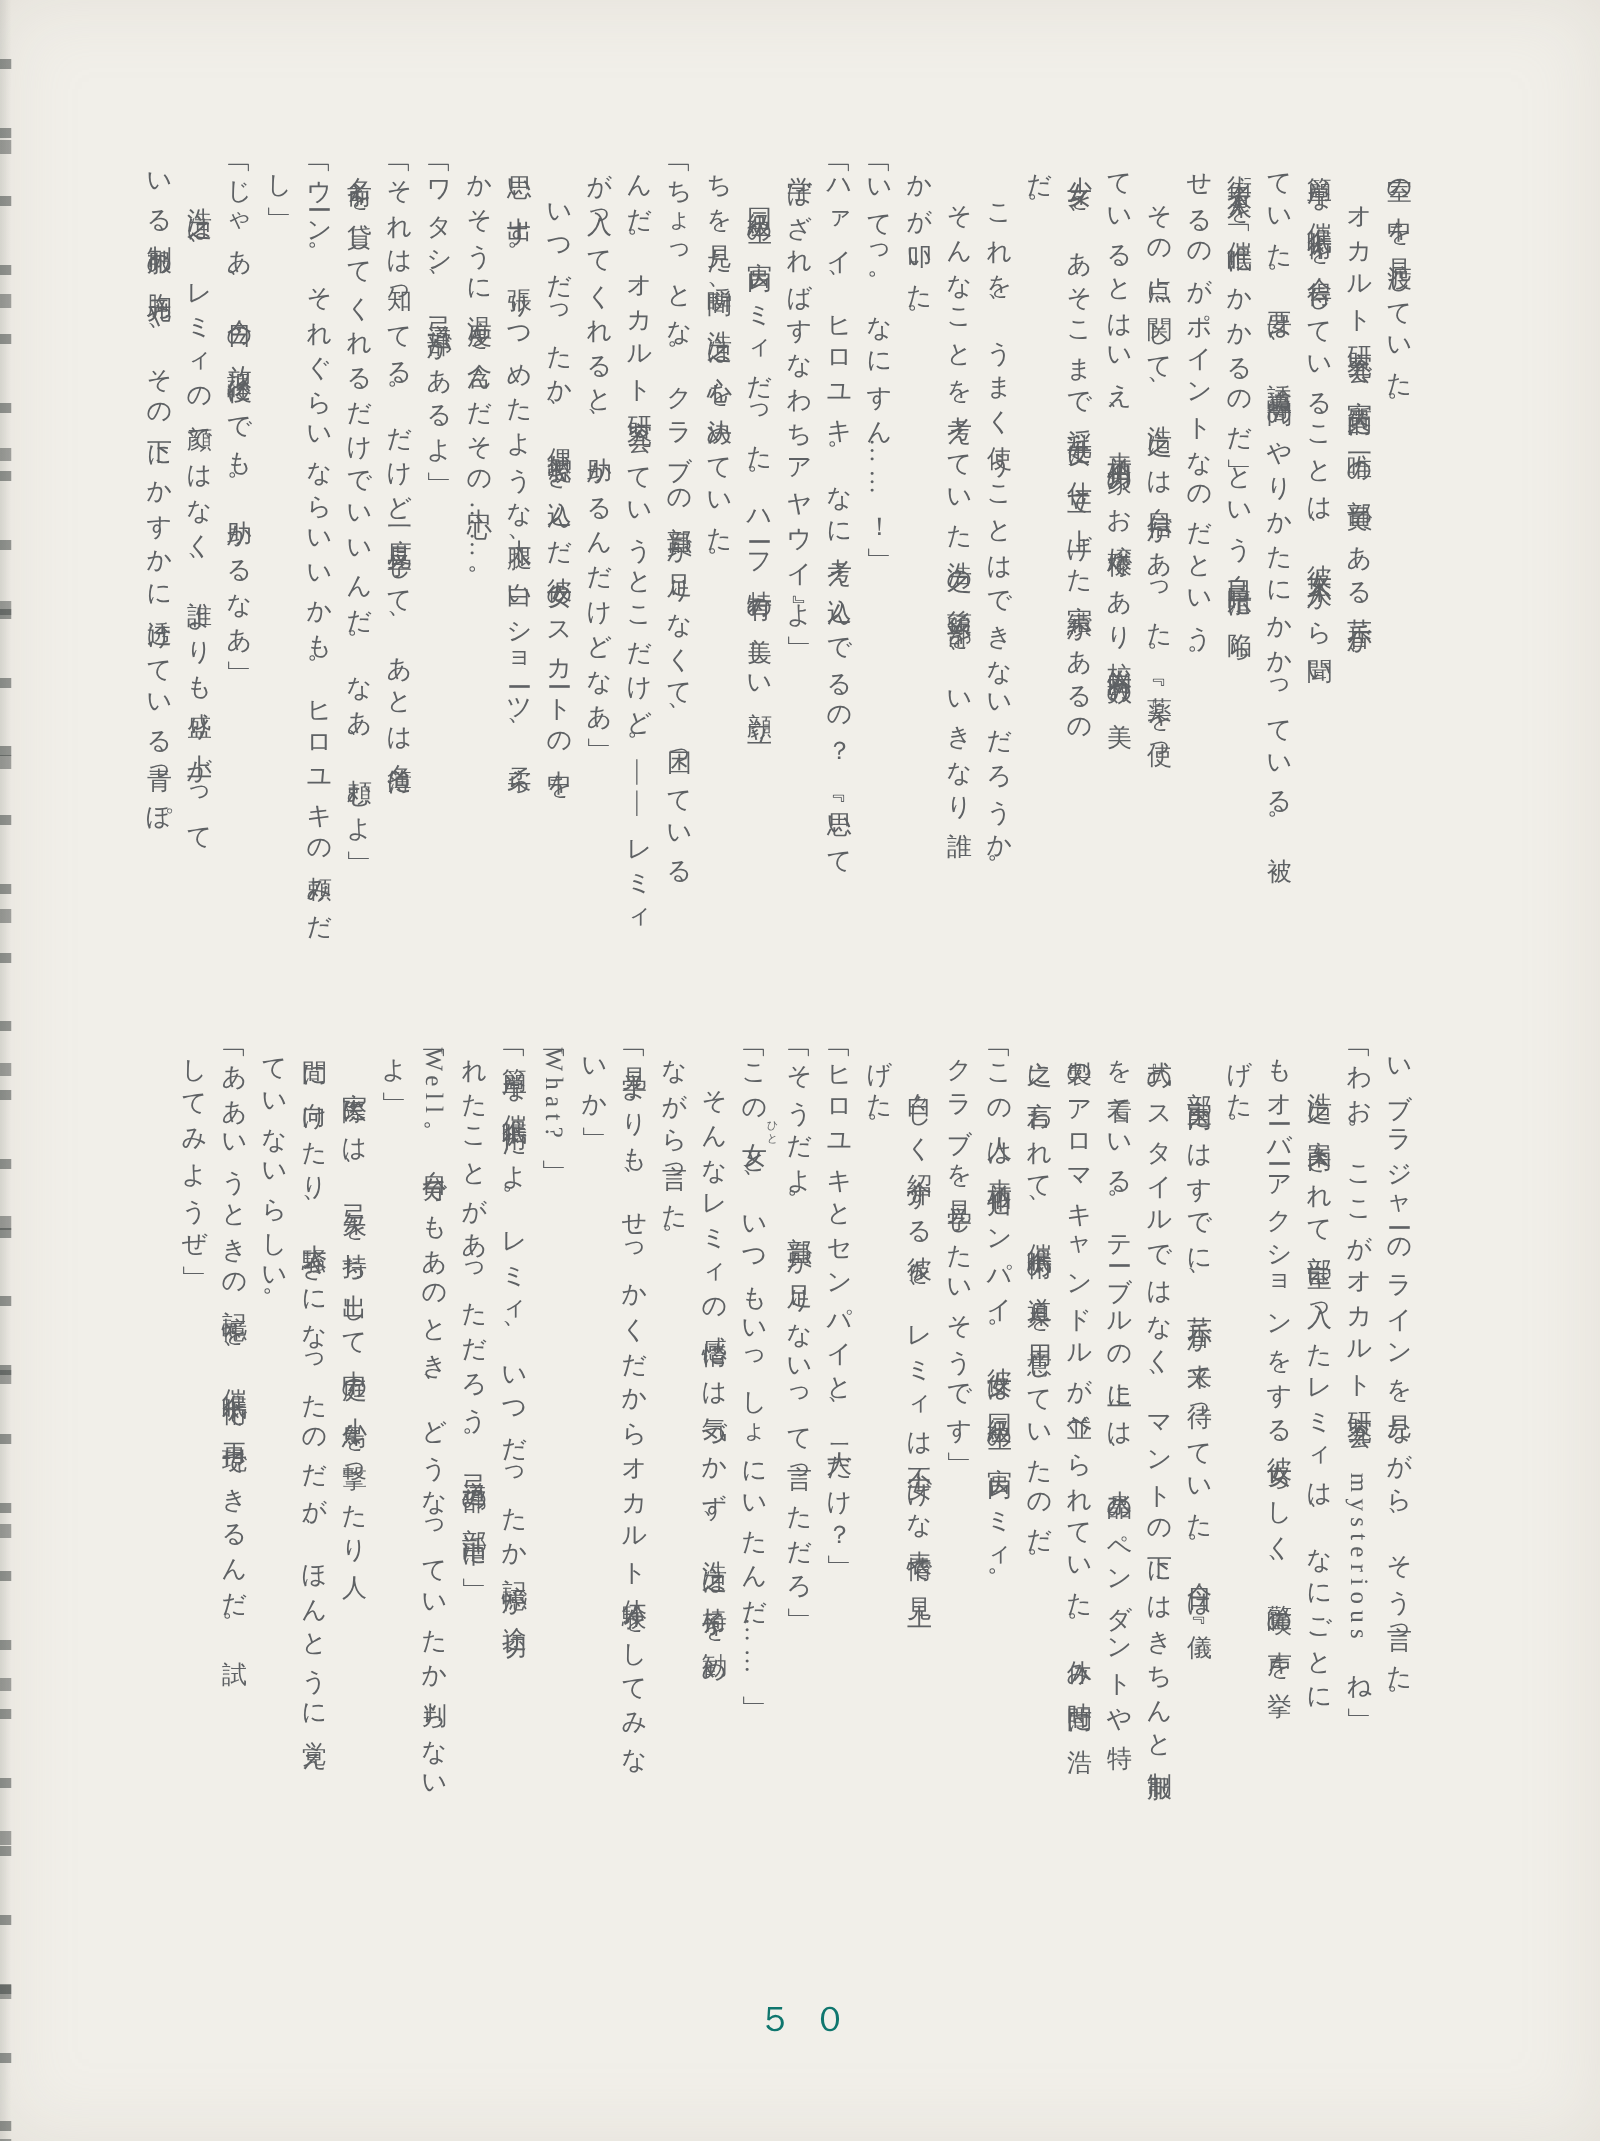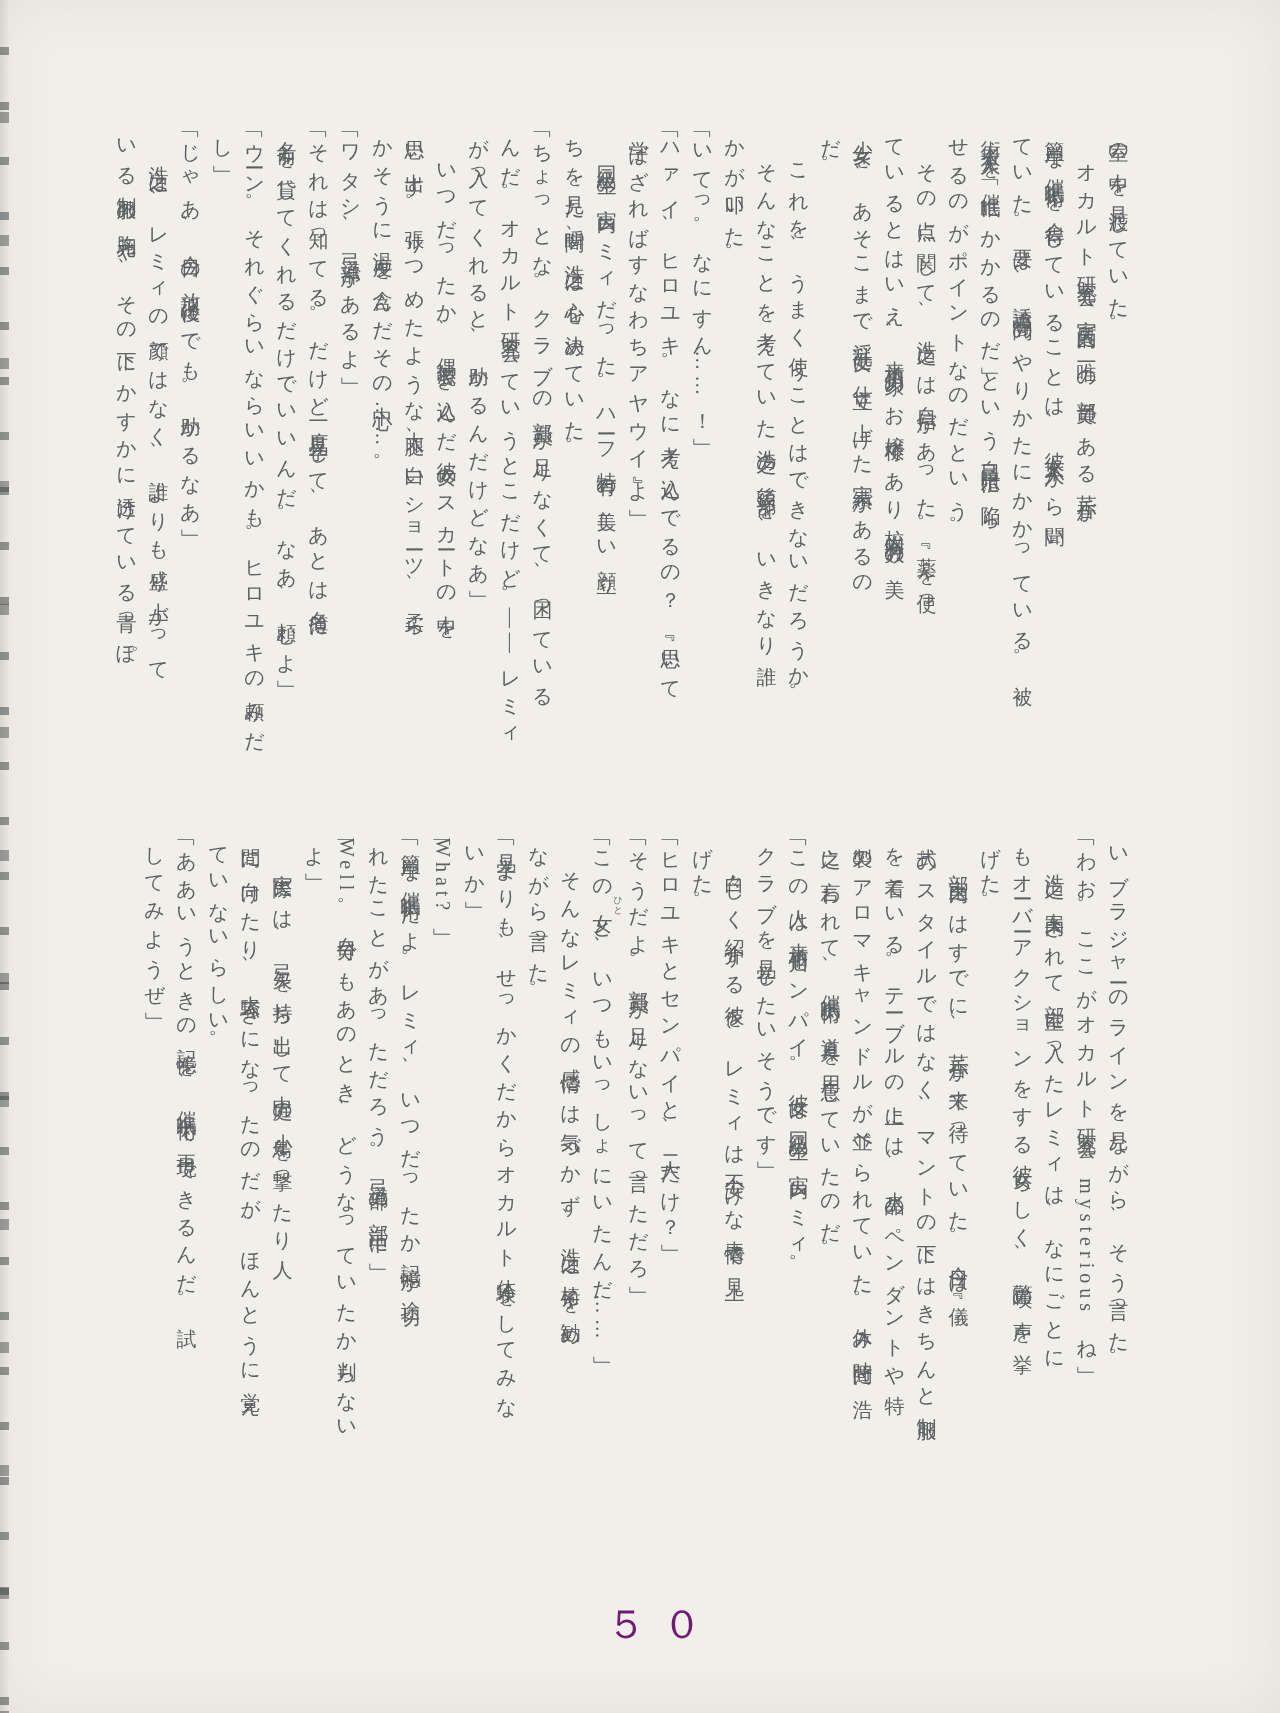--- a/index.html
+++ b/index.html
@@ -51,23 +51,23 @@
   rt {
     font-size: 9px;
     letter-spacing: 0;
     color: #6a6c6e;
   }
   .page-number {
     position: absolute;
     left: 606px;
     top: 1597px;
     font-family: "Liberation Serif", "DejaVu Serif", serif;
-    font-size: 40px;
+    font-size: 28px;
     letter-spacing: 16px;
-    color: #701a75;
+    color: #0f766e;
   }
 </style>
 </head>
 <body>
 
 <div class="page">
   <div class="binding-marks"></div>
 
   <div class="vblock top" id="top-block">
       <div class="tline">室の中を見渡していた。</div>

